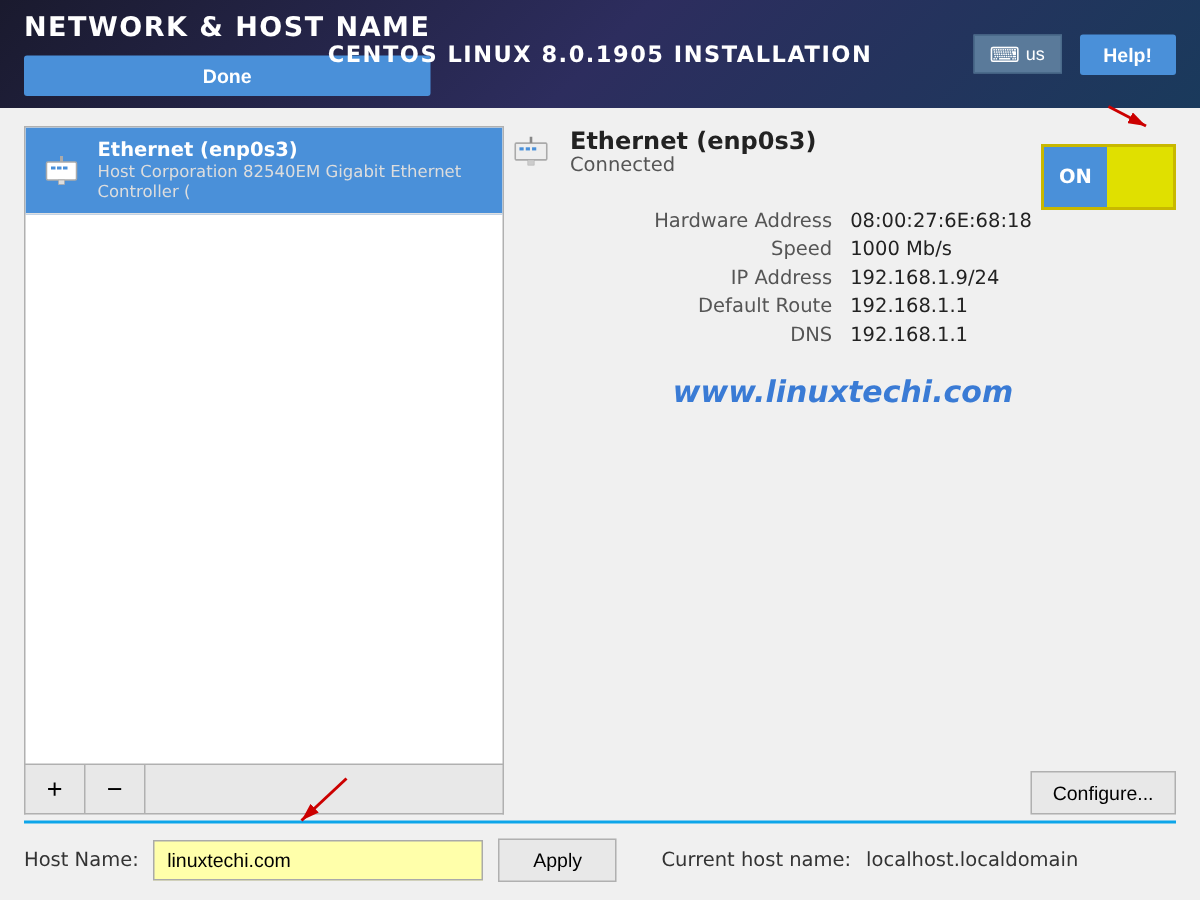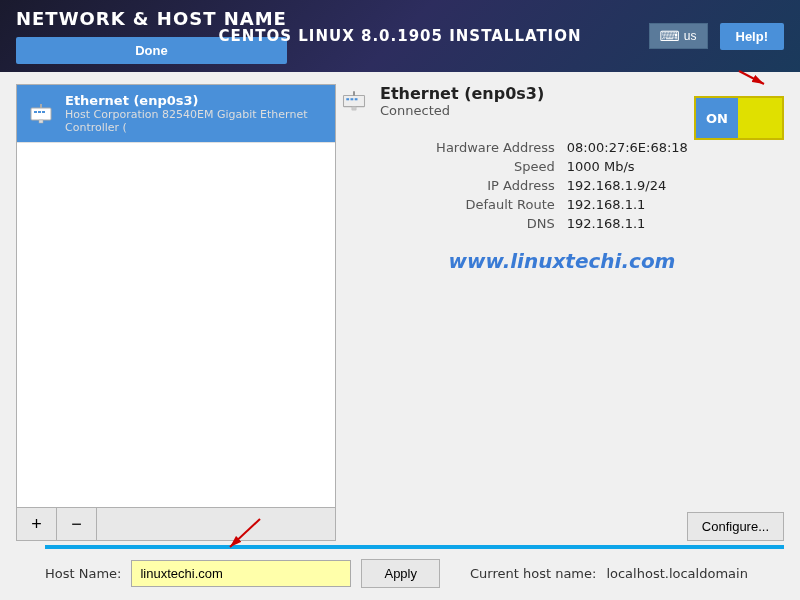--- a/index.html
+++ b/index.html
@@ -239,24 +239,23 @@
       font-size: 13px;
       cursor: pointer;
     }
 
     
     .bottom-bar {
       display: flex;
       align-items: center;
       gap: 10px;
       padding-top: 10px;
-      border-top: 4px solid #0ea5e9;
+      border-top: 2px solid #0ea5e9;
       margin-top: 4px;
       position: relative;
-      margin-left: 29px;
     }
     .hostname-label {
       font-size: 13px;
       color: #333;
       white-space: nowrap;
     }
     .hostname-input {
       background: #ffffaa;
       border: 1px solid #aaa;
       padding: 5px 8px;

